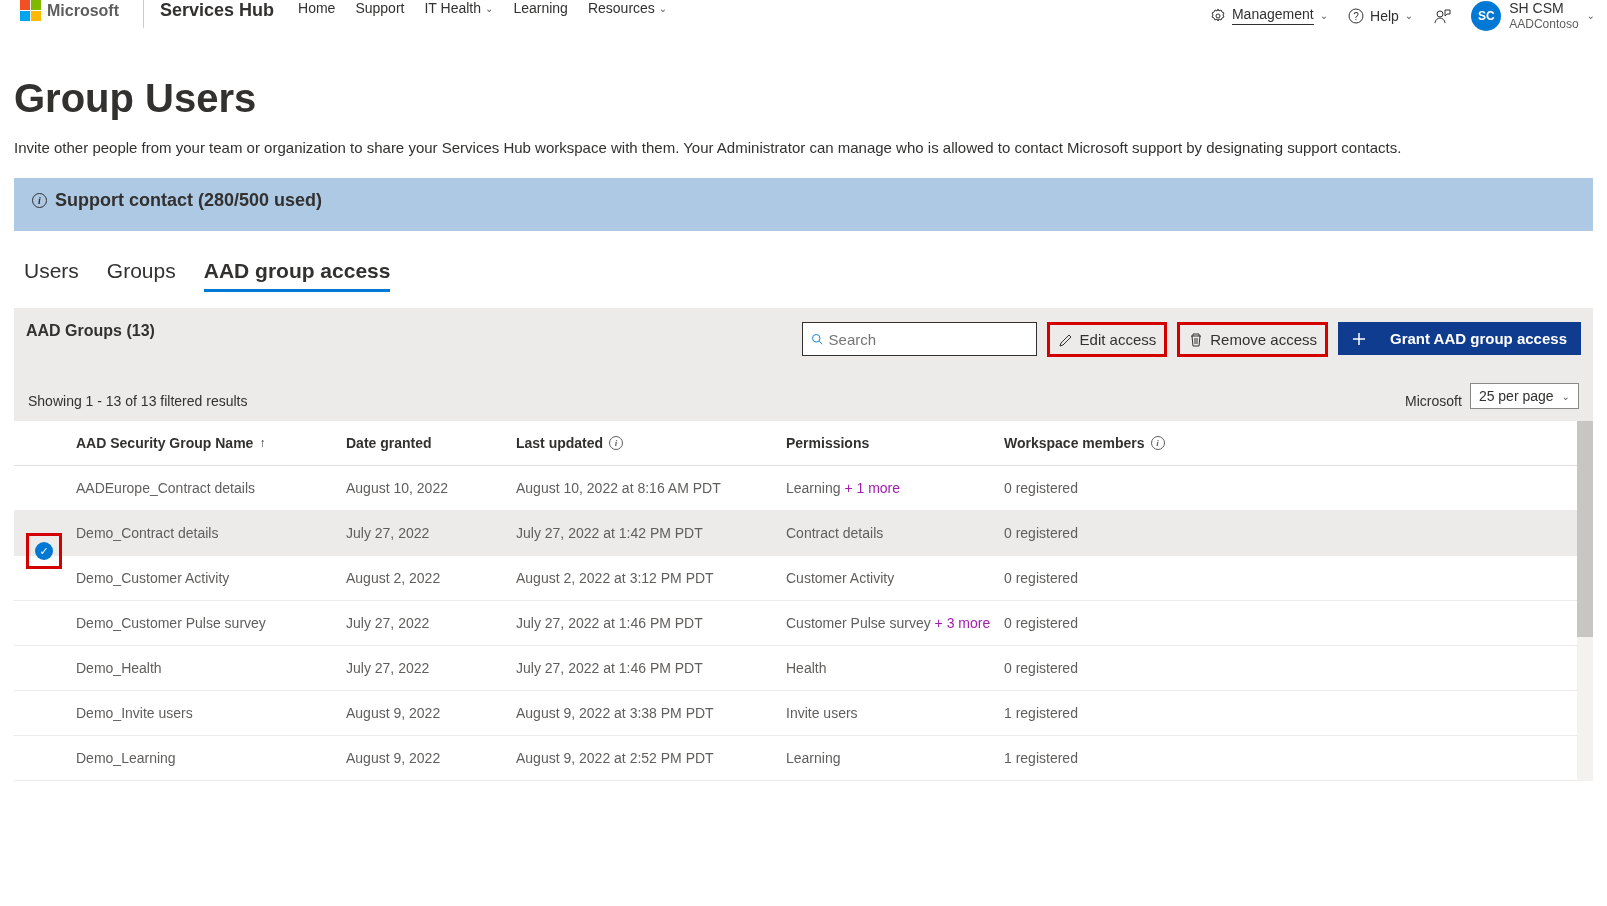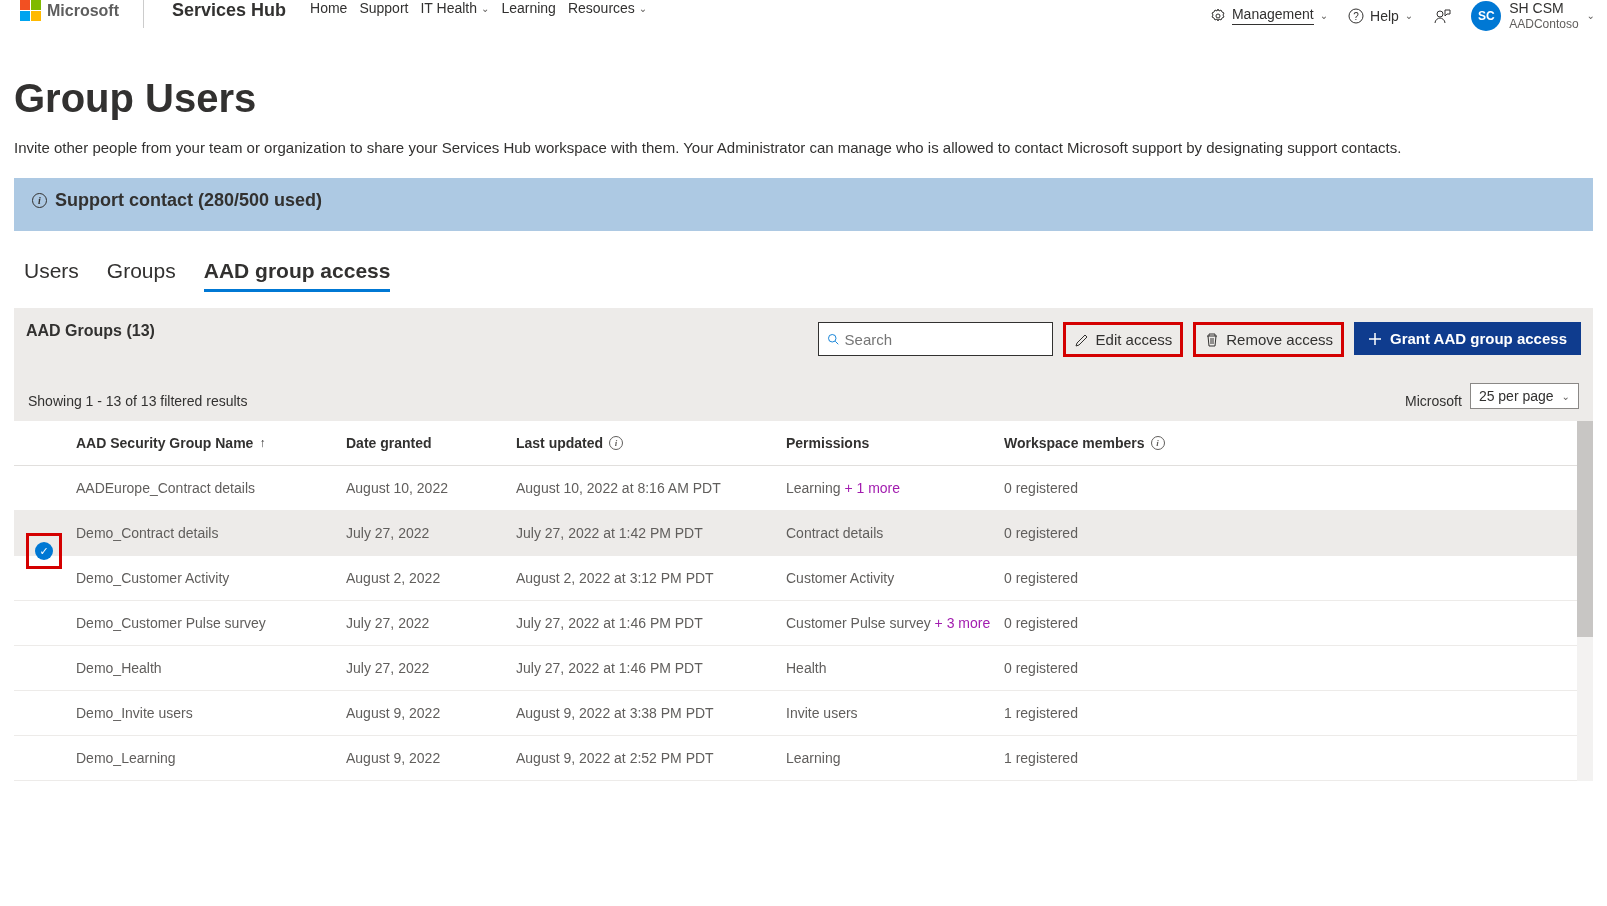--- a/index.html
+++ b/index.html
@@ -5,22 +5,22 @@
   * { box-sizing: border-box; margin: 0; padding: 0; }
   body { font-family: "Segoe UI", -apple-system, sans-serif; color: #323130; font-size: 14px; background: #fff; }
   
   .topnav { display: flex; align-items: flex-start; height: 56px; padding: 0 12px; }
   .ms-logo { display: flex; align-items: center; gap: 6px; padding: 0 8px; }
   .logo-squares { display: grid; grid-template-columns: 10px 10px; grid-template-rows: 10px 10px; gap: 1px; }
   .sq { width: 10px; height: 10px; }
   .sq1 { background: #f25022; } .sq2 { background: #7fba00; } .sq3 { background: #00a4ef; } .sq4 { background: #ffb900; }
   .ms-text { font-size: 16px; color: #5e5e5e; font-weight: 600; }
   .vdiv { width: 1px; height: 28px; background: #ccc; margin: 0 16px; }
-  .brand { font-size: 18px; font-weight: 600; padding-right: 24px; margin-left: 12px; }
-  .nav-links { display: flex; gap: 12px; align-items: center; }
+  .brand { font-size: 18px; font-weight: 600; padding-right: 24px; }
+  .nav-links { display: flex; gap: 20px; align-items: center; }
   .nav-link { color: #323130; text-decoration: none; display: flex; align-items: center; gap: 4px; cursor: pointer; }
   .spacer { flex: 1; }
   .right-nav { display: flex; align-items: center; gap: 20px; }
   .underlined { border-bottom: 1px solid #323130; padding-bottom: 2px; }
   .avatar { width: 30px; height: 30px; border-radius: 50%; background: #0078d4; color: #fff; display: flex; align-items: center; justify-content: center; font-size: 12px; font-weight: 600; }
   .acct { display: flex; align-items: center; gap: 8px; cursor: pointer; }
   .acct-text { line-height: 1.2; }
   .acct-name { font-size: 14px; }
   .acct-org { font-size: 12px; color: #605e5c; }
   .chevron { font-size: 10px; color: #605e5c; }
@@ -38,21 +38,21 @@
   .tabs { display: flex; gap: 28px; padding-left: 10px; margin-bottom: 16px; }
   .tab { font-size: 21px; padding-bottom: 6px; cursor: pointer; color: #323130; }
   .tab.active { font-weight: 600; border-bottom: 3px solid #0078d4; }
   
   .toolbar { background: #edebe9; display: flex; align-items: flex-start; padding: 14px 12px; gap: 10px; }
   .toolbar-title { font-weight: 600; font-size: 16px; }
   .search { display: flex; align-items: center; border: 1px solid #323130; background: #fff; height: 34px; width: 235px; padding: 0 8px; gap: 6px; }
   .search input { border: none; outline: none; flex: 1; font-size: 15px; }
   .action-link { display: flex; align-items: center; gap: 6px; cursor: pointer; font-size: 15px; padding: 6px 8px; }
   .red-box { border: 3px solid #d40000; padding: 6px 8px; }
-  .primary-btn { background: #0F3C8E; color: #fff; display: flex; align-items: center; gap: 8px; padding: 8px 14px; font-size: 15px; font-weight: 600; cursor: pointer; }
+  .primary-btn { background: #0F3C8E; color: #fff; display: flex; align-items: center; gap: 24px; padding: 8px 14px; font-size: 15px; font-weight: 600; cursor: pointer; }
   
   .results-strip { background: #edebe9; display: flex; align-items: flex-end; padding: 12px 14px; font-size: 14px; }
   .select-page { border: 1px solid #8a8886; background: #fff; padding: 4px 8px; display: flex; align-items: center; gap: 8px; cursor: pointer; }
   
   .tbl { width: 100%; }
   .tbl-wrap { position: relative; }
   .thead, .trow { display: grid; grid-template-columns: 62px 270px 170px 270px 218px 1fr; align-items: center; padding: 14px 0; }
   .thead { font-weight: 600; border-bottom: 1px solid #e1dfdd; }
   .th { display: flex; align-items: center; gap: 6px; }
   .trow { border-bottom: 1px solid #edebe9; color: #605e5c; font-size: 14px; }

